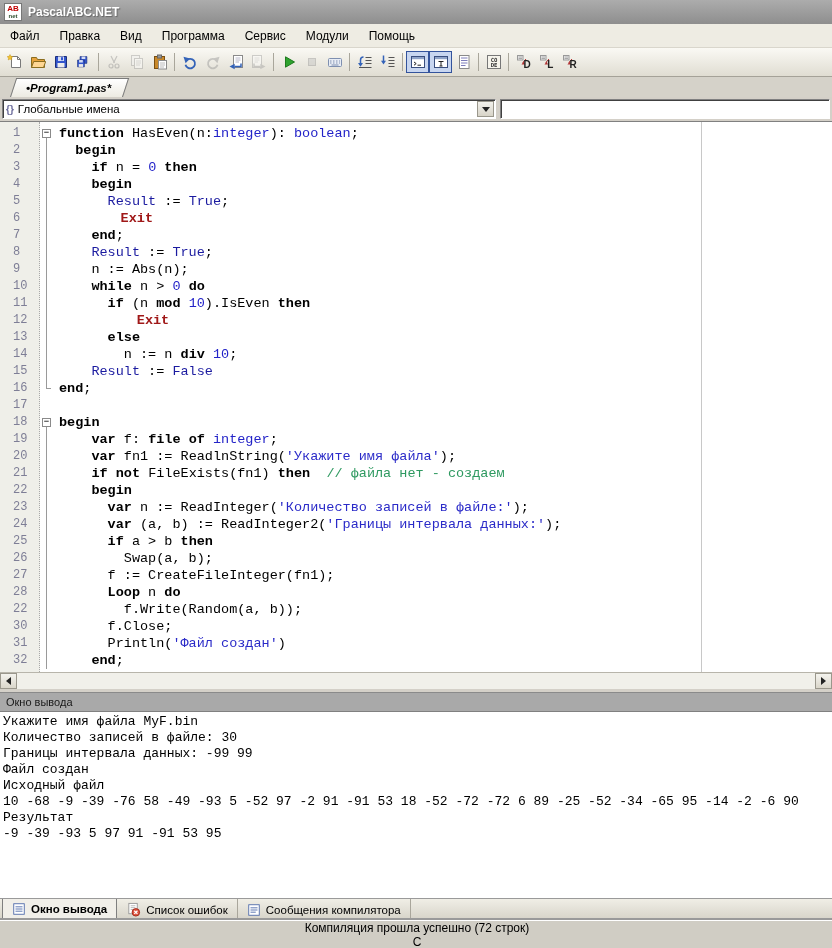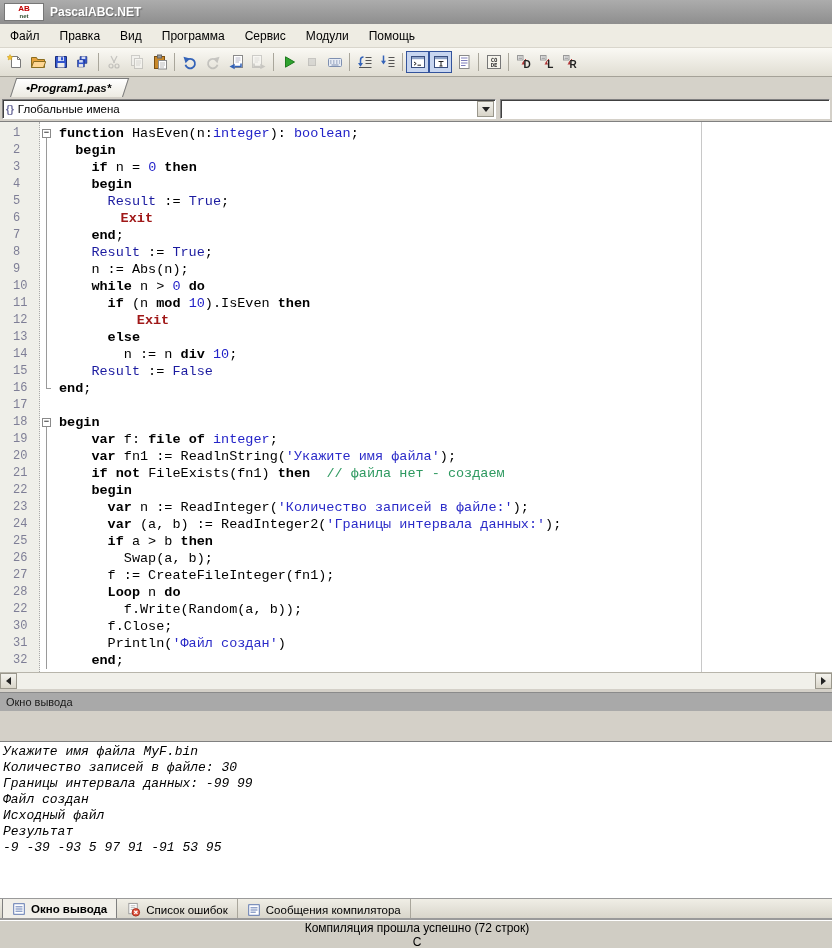--- a/index.html
+++ b/index.html
@@ -1,21 +1,21 @@
 <!DOCTYPE html>
 <html><head>
 <meta charset="utf-8">
 <style>
   html,body{margin:0;padding:0;background:#888;}
   #app{position:relative;width:832px;height:948px;background:#D4D0C8;overflow:hidden;
        font-family:"Liberation Sans",sans-serif;font-size:12px;color:#000;}
   
   .titlebar{position:absolute;top:0;left:0;right:0;height:24px;
     background:linear-gradient(#ACACAC,#8E8E8E);display:flex;align-items:center;gap:6px;padding-left:4px;box-sizing:border-box;}
-  .applogo{width:40px;height:18px;background:#fff;border:1px solid #777;box-sizing:border-box;
+  .applogo{width:18px;height:18px;background:#fff;border:1px solid #777;box-sizing:border-box;
     display:flex;flex-direction:column;align-items:center;justify-content:center;line-height:1;}
   .applogo .lt{font-size:8px;font-weight:bold;color:#C00000;}
   .applogo .lb{font-size:6px;font-weight:bold;color:#305030;}
   .wtitle{color:#fff;font-weight:bold;font-size:12px;text-shadow:1px 1px 1px #666;}
   
   .menubar{position:absolute;top:24px;left:0;right:0;height:24px;background:#EEECE3;
     display:flex;align-items:center;box-sizing:border-box;border-bottom:1px solid #D9D6CC;}
   .mitem{padding:3px 10px;cursor:default;}
   
   .toolbar{position:absolute;top:48px;left:0;right:0;height:29px;
@@ -72,22 +72,22 @@
   .c-ex{color:#A01818;font-weight:bold;padding-left:13px;}
   
   .hscroll{position:absolute;top:672px;left:0;right:0;height:17px;background:#F1F0EA;border-top:1px solid #B8B5AB;box-sizing:border-box;display:flex;justify-content:space-between;}
   .sbtn{width:17px;height:16px;background:linear-gradient(#F4F3EE,#DAD6CA);border:1px solid #9a978c;
     display:flex;align-items:center;justify-content:center;box-sizing:border-box;}
   .sbtn .tl{width:0;height:0;border-top:4px solid transparent;border-bottom:4px solid transparent;border-right:5px solid #222;}
   .sbtn .tr{width:0;height:0;border-top:4px solid transparent;border-bottom:4px solid transparent;border-left:5px solid #222;}
   
   .outheader{position:absolute;top:692px;left:0;right:0;height:19px;background:#A9A9A9;border-top:1px solid #8a8a8a;
     display:flex;align-items:center;padding-left:6px;box-sizing:border-box;font-size:11px;color:#1a1a1a;}
-  .outarea{position:absolute;top:741px;left:0;right:0;height:187px;background:#fff;border-top:1px solid #808080;
-    box-sizing:border-box;font-family:"Liberation Mono","DejaVu Sans Mono",monospace;font-size:13px;line-height:16px;padding:2px 3px;overflow:hidden;font-style:italic;}
+  .outarea{position:absolute;top:711px;left:0;right:0;height:187px;background:#fff;border-top:1px solid #808080;
+    box-sizing:border-box;font-family:"Liberation Mono","DejaVu Sans Mono",monospace;font-size:13px;line-height:16px;padding:2px 3px;overflow:hidden;}
   .oline{white-space:pre;}
   
   .bottomtabs{position:absolute;top:898px;left:0;right:0;height:22px;background:linear-gradient(#F0EEE6,#D6D3C8);
     border-top:1px solid #9a9a9a;display:flex;align-items:stretch;padding-left:2px;box-sizing:border-box;}
   .btab{display:flex;align-items:center;gap:5px;padding:0 9px;font-size:11.5px;position:relative;}
   .btab.active{background:#F1EFE9;border:1px solid #7f7f7f;border-top:none;font-weight:bold;}
   .btab:not(.active){border-right:1px solid #A9A69B;}
   .btab .icon{display:flex;}
   
   .statusbar{position:absolute;top:920px;left:0;right:0;height:28px;background:#D0CDC4;
@@ -607,20 +607,21 @@
 
   <div class="outheader">
     <span>Окно вывода</span>
   </div>
   <div class="outarea">
       <div class="oline">Укажите имя файла MyF.bin</div>
       <div class="oline">Количество записей в файле: 30</div>
       <div class="oline">Границы интервала данных: -99 99</div>
       <div class="oline">Файл создан</div>
       <div class="oline">Исходный файл</div>
+      <div class="oline">10 -68 -9 -39 -76 58 -49 -93 5 -52 97 -2 91 -91 53 18 -52 -72 -72 6 89 -25 -52 -34 -65 95 -14 -2 -6 90</div>
       <div class="oline">Результат</div>
       <div class="oline">-9 -39 -93 5 97 91 -91 53 95</div>
     </div>
 
   <div class="bottomtabs">
       <div class="btab active">
         <span class="icon">
           <svg width="14" height="14" viewBox="0 0 16 16">
             <rect x="2" y="2" width="12" height="12" fill="#fff" stroke="#4A67A8"></rect>
             <path d="M4 5.5h8M4 8h8M4 10.5h8" stroke="#4A67A8"></path>

